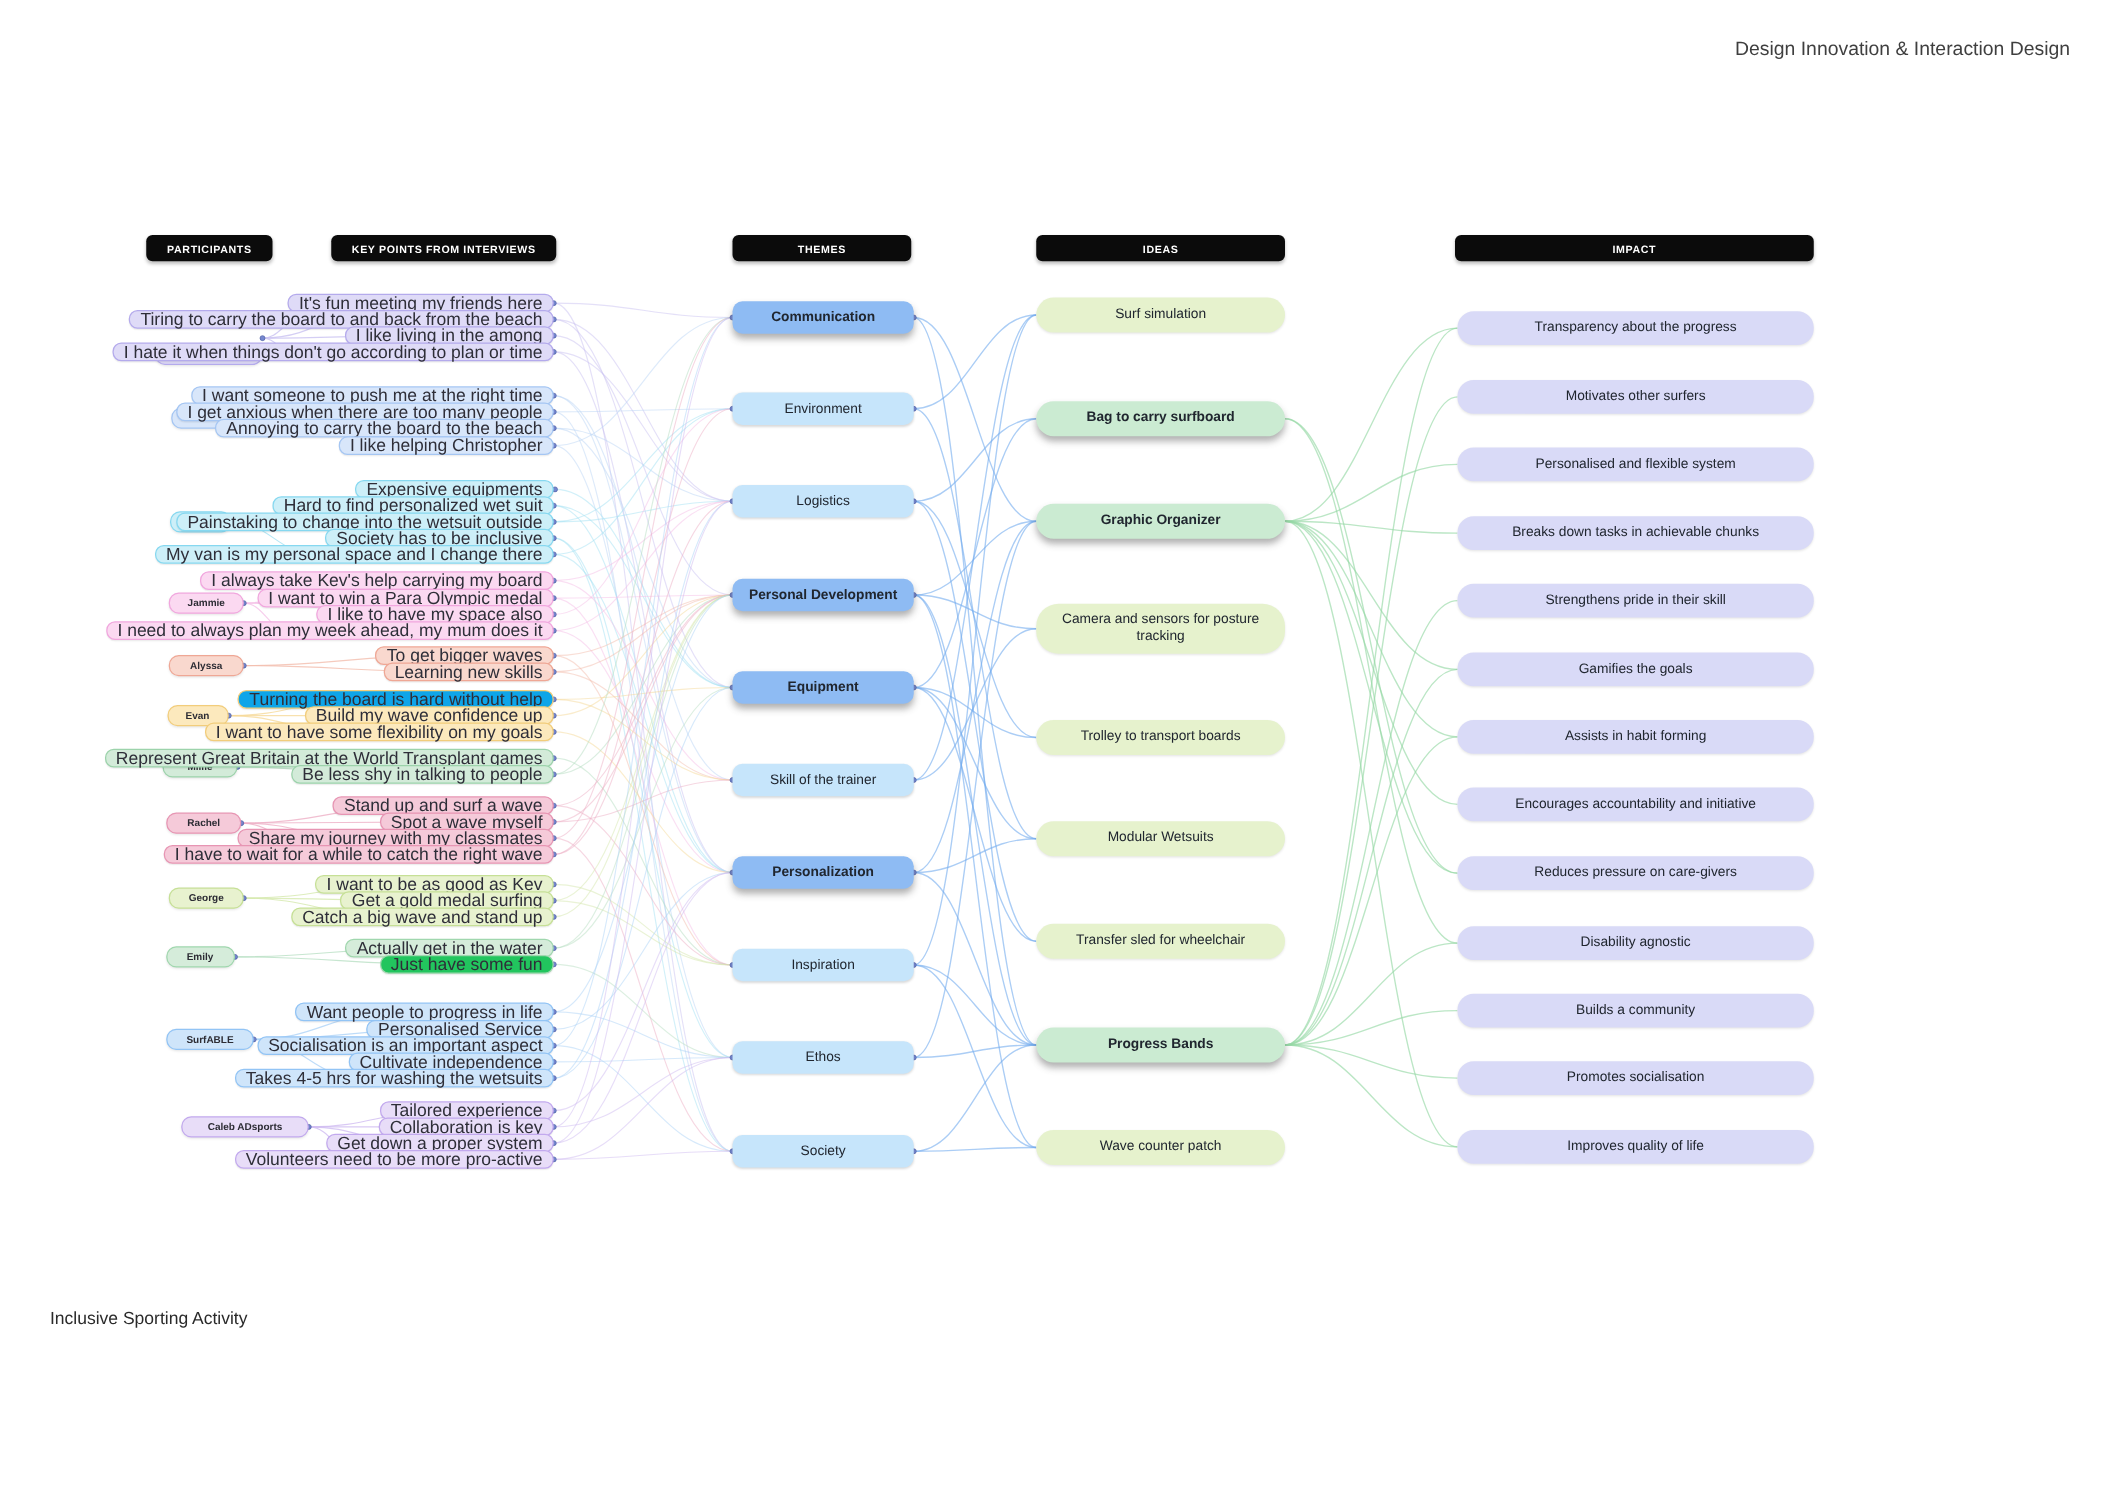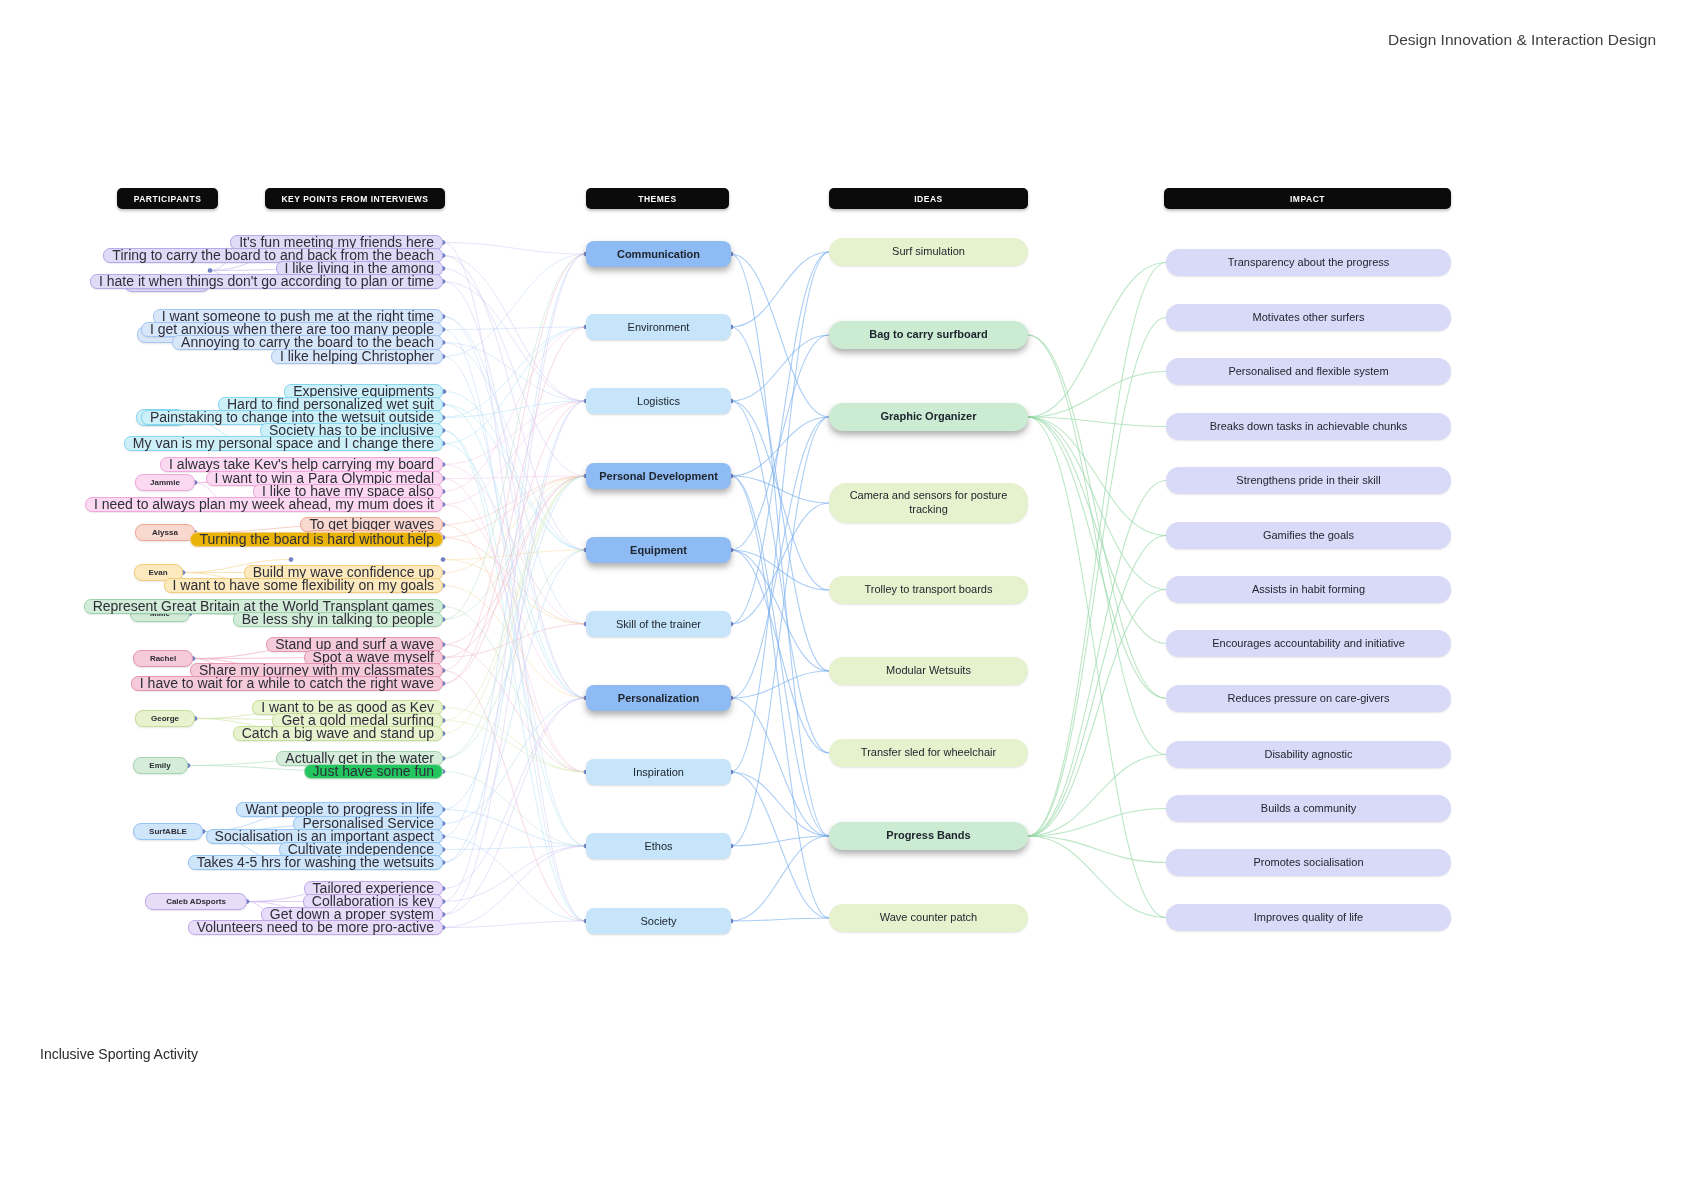--- a/index.html
+++ b/index.html
@@ -345,21 +345,21 @@
       <div class="pill keypoint" style="right: 1241px; top: 436px; background: rgb(205, 239, 248); border-color: rgb(134, 216, 240);">My van is my personal space and I change there</div>
       <div class="pill participant" style="left: 135px; top: 474px; width: 60px; background: rgb(251, 217, 241); border-color: rgb(241, 166, 222);">Jammie</div>
       <div class="pill keypoint" style="right: 1241px; top: 457px; background: rgb(251, 217, 241); border-color: rgb(241, 166, 222);">I always take Kev's help carrying my board</div>
       <div class="pill keypoint" style="right: 1241px; top: 471px; background: rgb(251, 217, 241); border-color: rgb(241, 166, 222);">I want to win a Para Olympic medal</div>
       <div class="pill keypoint" style="right: 1241px; top: 484px; background: rgb(251, 217, 241); border-color: rgb(241, 166, 222);">I like to have my space also</div>
       <div class="pill keypoint" style="right: 1241px; top: 497px; background: rgb(251, 217, 241); border-color: rgb(241, 166, 222);">I need to always plan my week ahead, my mum does it</div>
       <div class="pill participant" style="left: 135px; top: 524px; width: 60px; background: rgb(249, 216, 206); border-color: rgb(239, 167, 149);">Alyssa</div>
       <div class="pill keypoint" style="right: 1241px; top: 517px; background: rgb(249, 216, 206); border-color: rgb(239, 167, 149);">To get bigger waves</div>
       <div class="pill keypoint" style="right: 1241px; top: 530px; background: rgb(249, 216, 206); border-color: rgb(239, 167, 149);">Learning new skills</div>
       <div class="pill participant" style="left: 133.5px; top: 564px; width: 49px; background: rgb(252, 233, 189); border-color: rgb(242, 205, 123);">Evan</div>
-      <div class="pill keypoint" style="right: 1241px; top: 532px; background: #eab308; border-color: rgb(242, 205, 123);">Turning the board is hard without help</div>
+      <div class="pill keypoint" style="right: 1241px; top: 552px; background: #0ea5e9; border-color: rgb(242, 205, 123);">Turning the board is hard without help</div>
       <div class="pill keypoint" style="right: 1241px; top: 565px; background: rgb(252, 233, 189); border-color: rgb(242, 205, 123);">Build my wave confidence up</div>
       <div class="pill keypoint" style="right: 1241px; top: 578px; background: rgb(252, 233, 189); border-color: rgb(242, 205, 123);">I want to have some flexibility on my goals</div>
       <div class="pill participant" style="left: 130px; top: 605px; width: 60px; background: rgb(211, 235, 217); border-color: rgb(156, 211, 171);">Millie</div>
       <div class="pill keypoint" style="right: 1241px; top: 599px; background: rgb(211, 235, 217); border-color: rgb(156, 211, 171);">Represent Great Britain at the World Transplant games</div>
       <div class="pill keypoint" style="right: 1241px; top: 612px; background: rgb(211, 235, 217); border-color: rgb(156, 211, 171);">Be less shy in talking to people</div>
       <div class="pill participant" style="left: 133px; top: 650px; width: 60px; background: rgb(245, 202, 217); border-color: rgb(231, 149, 179);">Rachel</div>
       <div class="pill keypoint" style="right: 1241px; top: 637px; background: rgb(245, 202, 217); border-color: rgb(231, 149, 179);">Stand up and surf a wave</div>
       <div class="pill keypoint" style="right: 1241px; top: 650px; background: rgb(245, 202, 217); border-color: rgb(231, 149, 179);">Spot a wave myself</div>
       <div class="pill keypoint" style="right: 1241px; top: 663px; background: rgb(245, 202, 217); border-color: rgb(231, 149, 179);">Share my journey with my classmates</div>
       <div class="pill keypoint" style="right: 1241px; top: 676px; background: rgb(245, 202, 217); border-color: rgb(231, 149, 179);">I have to wait for a while to catch the right wave</div>

